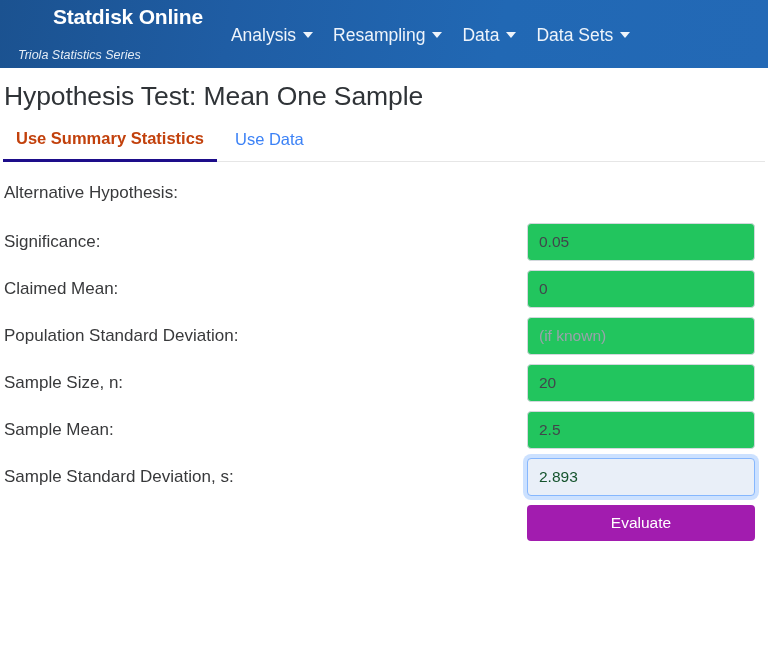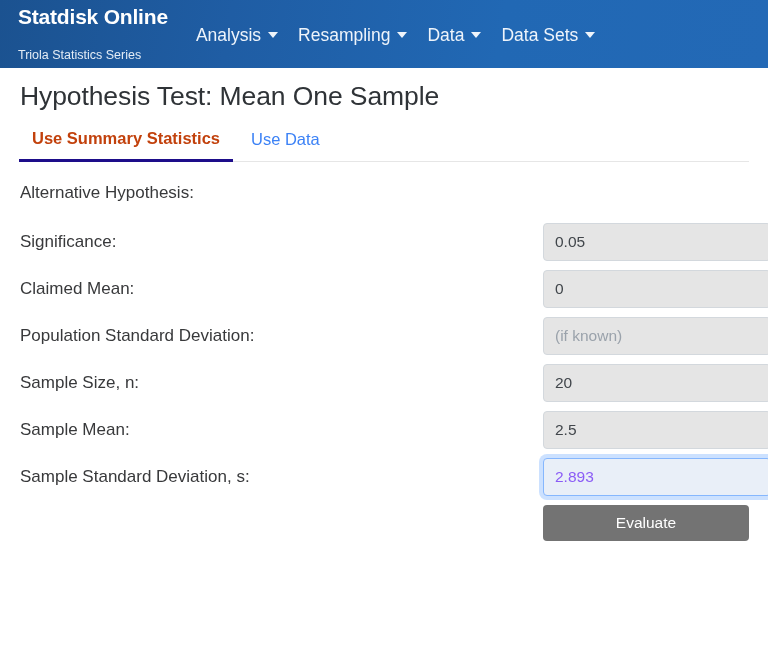--- a/index.html
+++ b/index.html
@@ -31,24 +31,26 @@
     line-height: 1;
     margin-right: 28px;
     cursor: pointer;
   }
   .brand-title {
     color: #ffffff;
     font-size: 21px;
     font-weight: bold;
     letter-spacing: -0.2px;
     line-height: 1.05;
+    margin-left: 35px;
   }
   .brand-sub {
     color: #e3ecf5;
     font-size: 12.5px;
+    font-style: italic;
     margin-top: 21px;
     line-height: 1.05;
   }
   .nav-items {
     display: flex;
     align-items: center;
     gap: 20px;
     margin-top: 2px;
   }
   .nav-item {
@@ -64,21 +66,21 @@
     margin-left: 7px;
     width: 0;
     height: 0;
     border-left: 5px solid transparent;
     border-right: 5px solid transparent;
     border-top: 6px solid #eef4fb;
   }
 
   
   .content {
-    padding: 0 19px;
+    padding: 0 3px;
   }
   .page-title {
     font-size: 26.5px;
     color: #2f3337;
     margin: 13px 0 0 1px;
     font-weight: normal;
     letter-spacing: -0.1px;
   }
 
   
@@ -168,45 +170,45 @@
     width: 230px;
     display: flex;
     justify-content: flex-start;
   }
   .text-input {
     width: 228px;
     height: 38px;
     box-sizing: border-box;
     border: 1px solid #d3d8dd;
     border-radius: 4px;
-    background: #e5e5e5;
+    background: #22c55e;
     font-family: "Liberation Sans", sans-serif;
     font-size: 15.5px;
     color: #41464b;
     padding: 0 11px;
     outline: none;
   }
   .text-input::placeholder { color: #9aa2ab; }
   .text-input.focused {
     border: 1px solid #86b7fe;
     background: #e9eff8;
     box-shadow: 0 0 0 4px rgba(134, 183, 254, 0.42);
-    color: #8b5cf6;
+    color: #14532d;
   }
 
   .button-row {
     display: flex;
     height: 45px;
     align-items: center;
   }
   .button-row .spacer { width: 524px; flex: 0 0 auto; }
   .evaluate-btn {
     width: 228px;
     height: 36px;
-    background: #737373;
+    background: #a21caf;
     border: none;
     border-radius: 4px;
     color: #ffffff;
     font-family: "Liberation Sans", sans-serif;
     font-size: 15.5px;
     cursor: pointer;
     padding: 0;
   }
 </style>
 </head>

